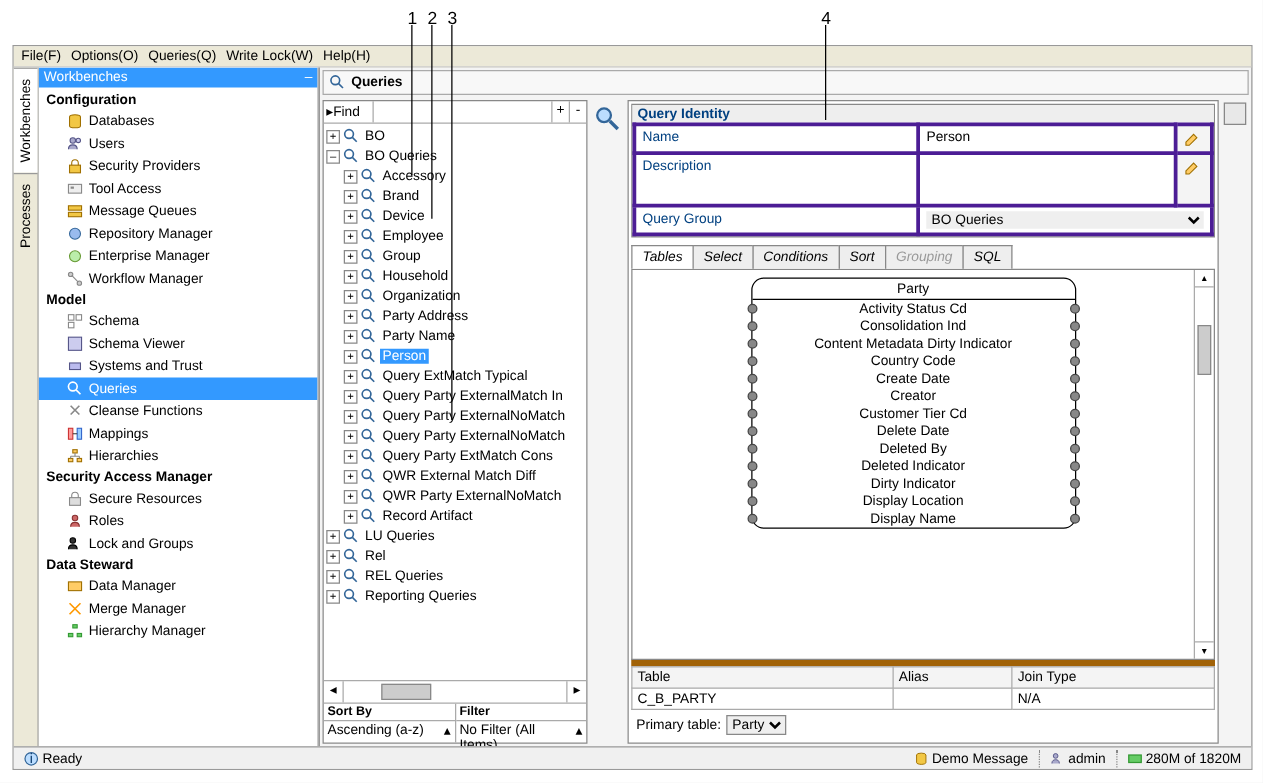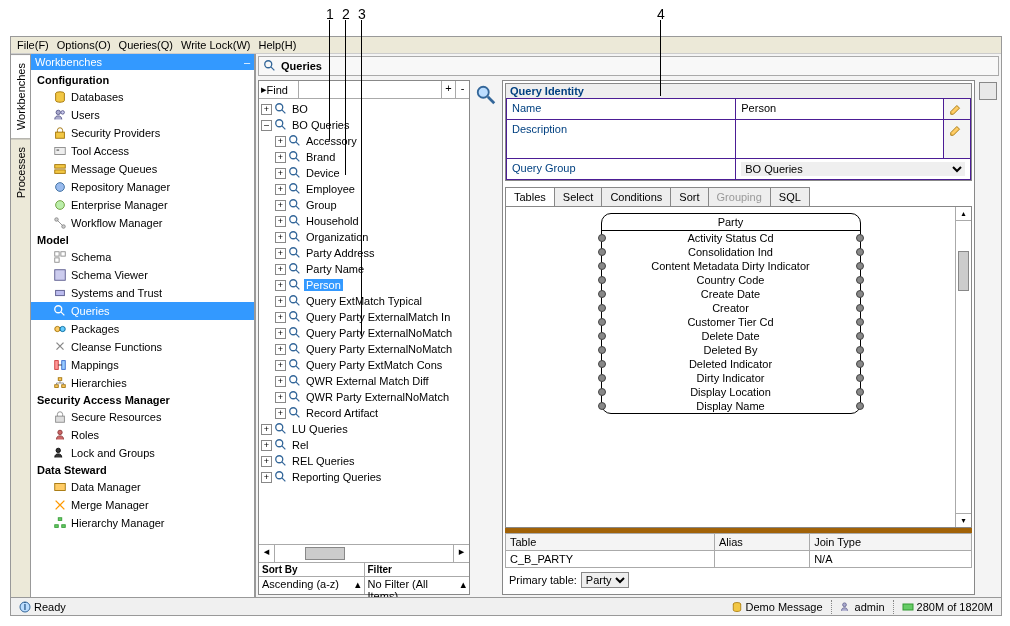--- a/index.html
+++ b/index.html
@@ -62,30 +62,30 @@
   
   .detail { flex: 1; display: flex; gap: 4px; min-width: 0; }
   .detail-icon-col { width: 24px; display: flex; flex-direction: column; align-items: center; padding-top: 4px; }
   .big-icon { width: 22px; height: 22px; }
   .detail-body { flex: 1; border: 1px solid #888; background: #fff; display: flex; flex-direction: column; padding: 2px; min-width: 0; justify-content: center; }
   .detail-toggle { width: 18px; height: 18px; border: 1px solid #888; background: #e8e8e8; }
   
   .identity-group { border: 1px solid #888; }
   .identity-head { background: #eee; padding: 1px 4px; font-weight: bold; color: #004080; }
   .identity-table { width: 100%; border-collapse: collapse; }
-  .identity-table td { border: 1px solid #4c1d95; padding: 3px 5px; vertical-align: top; }
+  .identity-table td { border: 3px solid #4c1d95; padding: 3px 5px; vertical-align: top; }
   .identity-table .lbl { color: #004080; width: 210px; }
   .identity-table .val { width: 190px; }
   .identity-table .act { width: 22px; text-align: center; background: #f4f4f4; }
   .identity-table input[type=text] { width: 100%; border: none; outline: none; }
   .identity-table textarea { width: 100%; height: 30px; border: none; outline: none; resize: none; }
   .identity-table select { width: 100%; border: none; outline: none; }
   
   .tabs-row { display: flex; margin-top: 6px; border-bottom: 1px solid #888; }
-  .tab { padding: 3px 8px; border: 1px solid #888; border-bottom: none; margin-right: -1px; background: #eee; cursor: pointer; }
+  .tab { padding: 3px 8px; border: 1px solid #888; border-bottom: none; margin-right: -1px; background: #eee; cursor: pointer; font-style: italic; }
   .tab.active { background: #fff; position: relative; z-index: 2; }
   .tab.disabled { color: #999; }
   
   .tab-content { flex: 1; border: 1px solid #888; border-top: none; display: flex; min-height: 0; }
   .party-area { flex: 1; overflow: auto; padding: 6px 40px; display: flex; align-items: flex-start; justify-content: center; }
   .party-box { border: 1px solid #000; border-radius: 10px; width: 260px; text-align: center; position: relative; }
   .party-title { border-bottom: 1px solid #000; padding: 2px; }
   .party-col { padding: 1px 0; position: relative; }
   .pin { position: absolute; width: 8px; height: 8px; border-radius: 50%; background: #888; border: 1px solid #444; top: 3px; }
   .pin.l { left: -4px; }
@@ -251,29 +251,20 @@
             <span>Systems and Trust</span>
           </div>
         <div class="nav-item selected">
             <span class="nav-icon">
               <svg viewBox="0 0 16 16">
                 <circle cx="6" cy="6" r="4" fill="none" stroke="#fff" stroke-width="1.5"></circle>
                 <line x1="9" y1="9" x2="13" y2="13" stroke="#fff" stroke-width="1.5"></line>
               </svg>
             </span>
             <span>Queries</span>
-          </div>
-        <div class="nav-item">
-            <span class="nav-icon">
-              <svg viewBox="0 0 16 16">
-                <circle cx="5" cy="8" r="3" fill="#fc6" stroke="#a07000"></circle>
-                <circle cx="11" cy="8" r="3" fill="#6cf" stroke="#069"></circle>
-              </svg>
-            </span>
-            <span>Packages</span>
           </div>
         <div class="nav-item">
             <span class="nav-icon">
               <svg viewBox="0 0 16 16">
                 <path d="M4 3l8 8M12 3l-8 8" stroke="#888" stroke-width="1.5"></path>
               </svg>
             </span>
             <span>Cleanse Functions</span>
           </div>
         <div class="nav-item">

